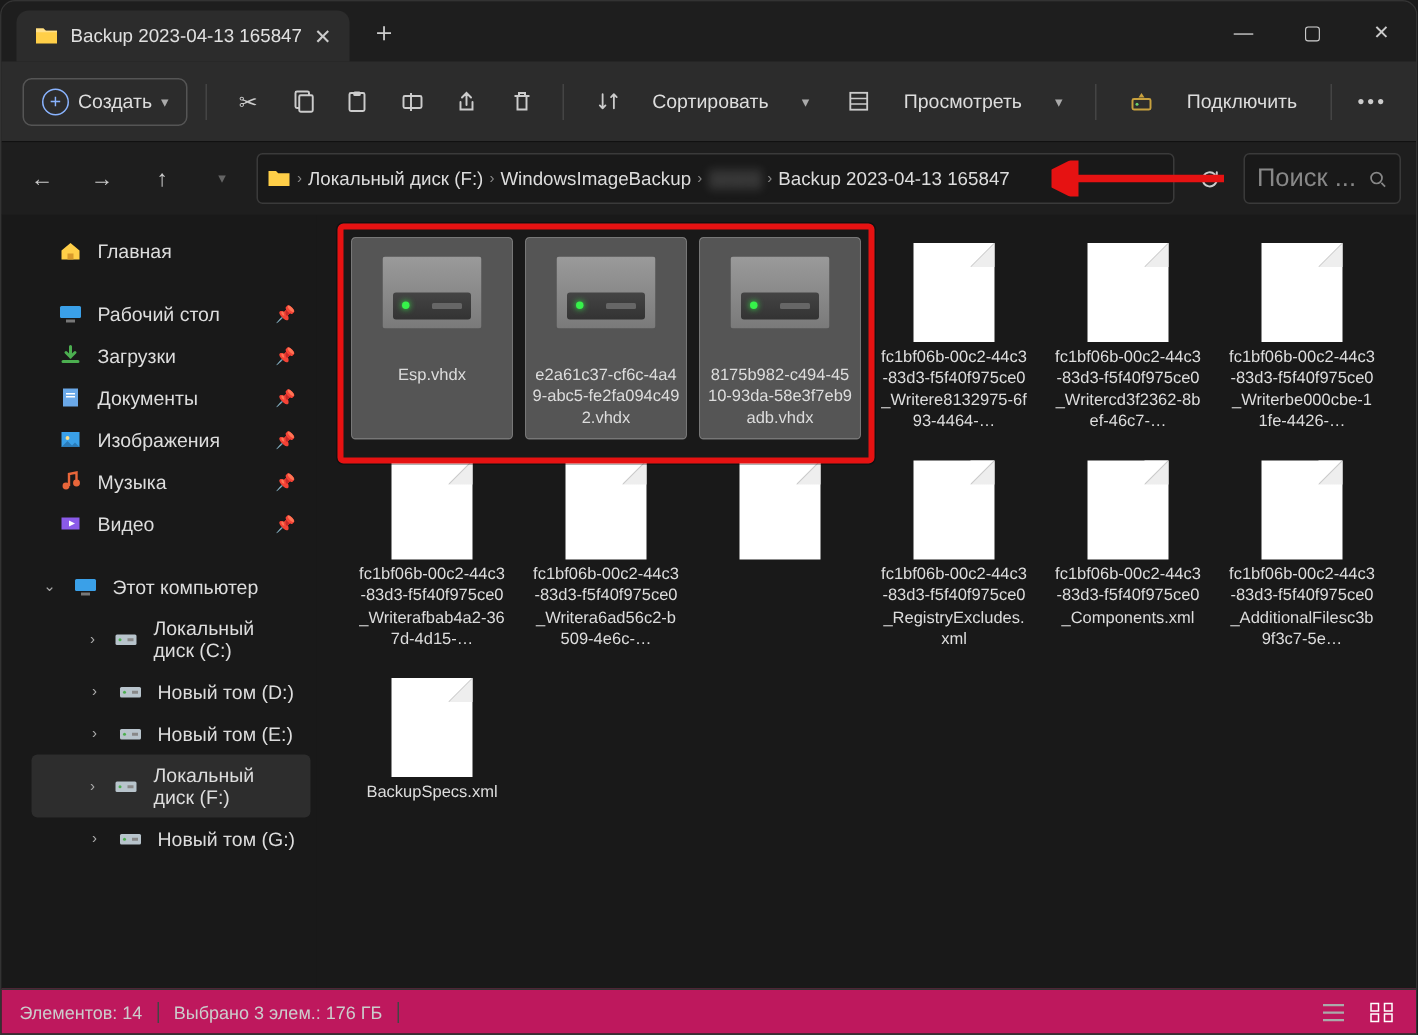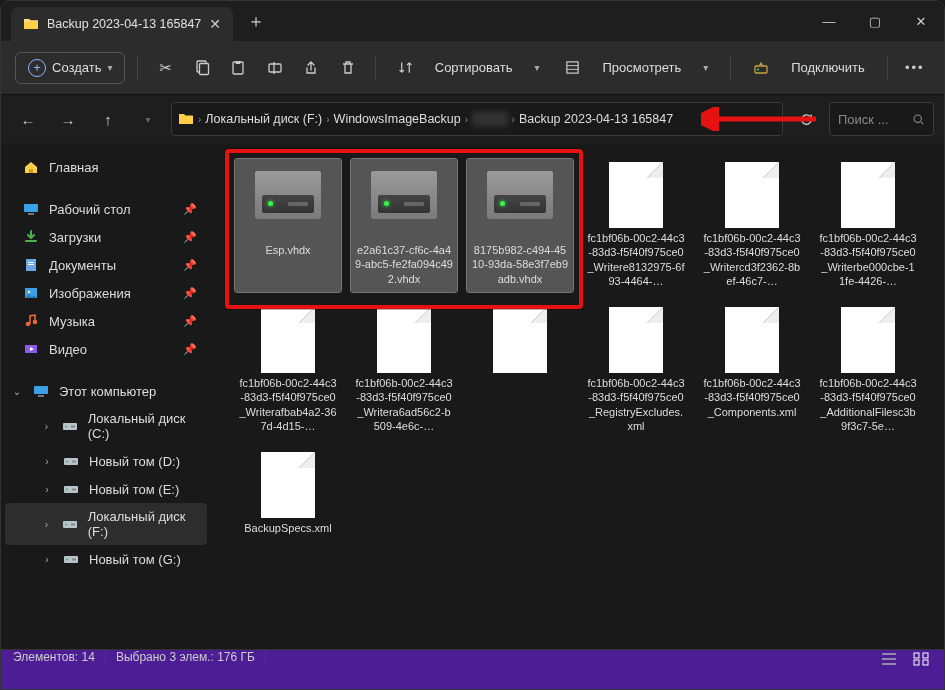--- a/index.html
+++ b/index.html
@@ -24,26 +24,26 @@
 .tb-drop { display: flex; align-items: center; gap: 22px; padding: 6px 10px; border-radius: 6px; cursor: pointer; }
 .chev { font-size: 10px; color: #aaa; }
 
 
 .navbar { height: 48px; background: #1e1e1e; display: flex; align-items: center; padding: 0 10px; gap: 6px; position: relative; }
 .nav-btn { width: 34px; height: 34px; display: flex; align-items: center; justify-content: center; color: #ccc; border-radius: 6px; cursor: pointer; font-size: 15px; }
 .breadbar { flex: 1; height: 34px; background: #191919; border: 1px solid #3a3a3a; border-radius: 4px; display: flex; align-items: center; padding: 0 6px; gap: 4px; font-size: 12.5px; overflow: hidden; }
 .breadbar .sep { color: #888; font-size: 10px; }
 .breadbar .seg { color: #ddd; cursor: pointer; white-space: nowrap; }
 .blurseg { filter: blur(3px); }
-.searchbox { width: 105px; height: 34px; background: #191919; border: 1px solid #3a3a3a; border-radius: 4px; display: flex; align-items: center; padding: 0 8px; gap: 6px; color: #888; font-size: 13px; }
+.searchbox { width: 105px; height: 34px; background: #191919; border: 1px solid #3a3a3a; border-radius: 4px; display: flex; align-items: center; padding: 0 8px; gap: 6px; color: #888; font-size: 17px; }
 
 
 .body { flex: 1; display: flex; background: #191919; overflow: hidden; }
 .sidebar { width: 210px; background: #191919; padding: 10px 4px; overflow-y: auto; font-size: 13px; }
-.sb-item { display: flex; align-items: center; gap: 10px; padding: 6px 10px 6px 18px; border-radius: 4px; cursor: pointer; color: #ddd; }
+.sb-item { display: flex; align-items: center; gap: 10px; padding: 6px 10px 6px 18px; border-radius: 4px; cursor: pointer; color: #ddd; margin-left: 16px; }
 .sb-sub { padding-left: 36px; }
 .sb-item.sel { background: #2d2d2d; }
 .sb-gap { height: 14px; }
 .sb-exp { width: 12px; font-size: 10px; color: #aaa; text-align: center; }
 .ico { width: 16px; height: 16px; flex-shrink: 0; }
 
 .content { flex: 1; position: relative; overflow: auto; padding: 16px 14px 50px 24px; }
 .files { display: flex; flex-wrap: wrap; gap: 12px 10px; align-content: flex-start; }
 .file { width: 106px; display: flex; flex-direction: column; align-items: center; text-align: center; font-size: 11px; line-height: 1.3; color: #ddd; padding: 4px; border-radius: 2px; cursor: pointer; position: relative; }
 .file.selected { background: #555; outline: 1px solid #777; gap: 12px; }
@@ -60,21 +60,21 @@
 .doc { width: 54px; height: 66px; background: #fff; position: relative; }
 .doc::after { content:""; position:absolute; top:0; right:0; width:16px; height:16px; background: linear-gradient(135deg,#fff 47%,#ccc 50%,#eee 53%); }
 
 
 .hlbox { position: absolute; border: 4px solid #e61212; border-radius: 4px; pointer-events: none; box-shadow: 0 0 0 1px rgba(0,0,0,0.3); }
 
 
 .arrow { position:absolute; pointer-events:none; }
 
 
-.status { height: 40px; background: #4c1d95; border-top: 1px solid #333; display: flex; align-items: flex-start; padding: 0 12px; font-size: 12px; color: #ccc; gap: 10px; }
+.status { height: 30px; background: #be185d; border-top: 1px solid #333; display: flex; align-items: center; padding: 0 12px; font-size: 12px; color: #ccc; gap: 10px; }
 .status .sep { width:1px;height:14px;background:#444; }
 .status .spacer { flex:1; }
 .status .viewbtn { width:22px;height:18px;display:flex;align-items:center;justify-content:center;color:#aaa;cursor:pointer; }
 .status .viewbtn.active { color:#fff; }
 
 
 svg { display:block; }
 
 .circle-plus { width:18px;height:18px;border:1px solid #8ab4ff;border-radius:50%;display:flex;align-items:center;justify-content:center;color:#8ab4ff;font-size:13px;line-height:1; }
 

